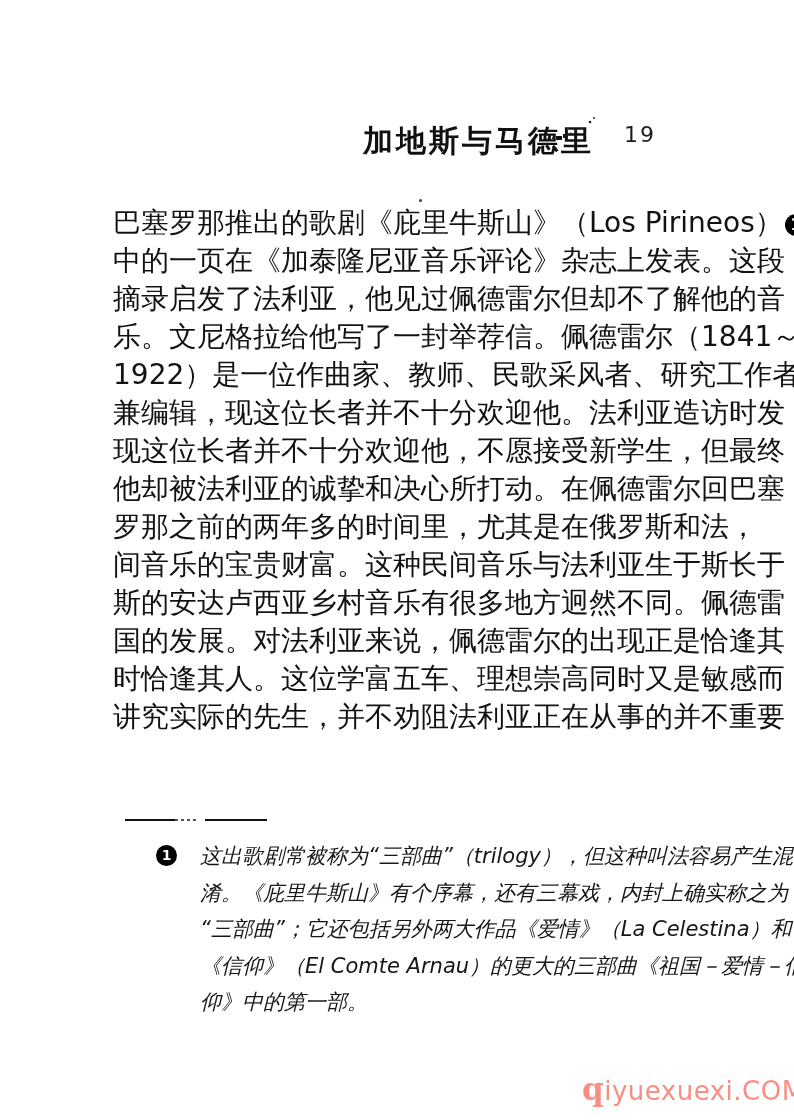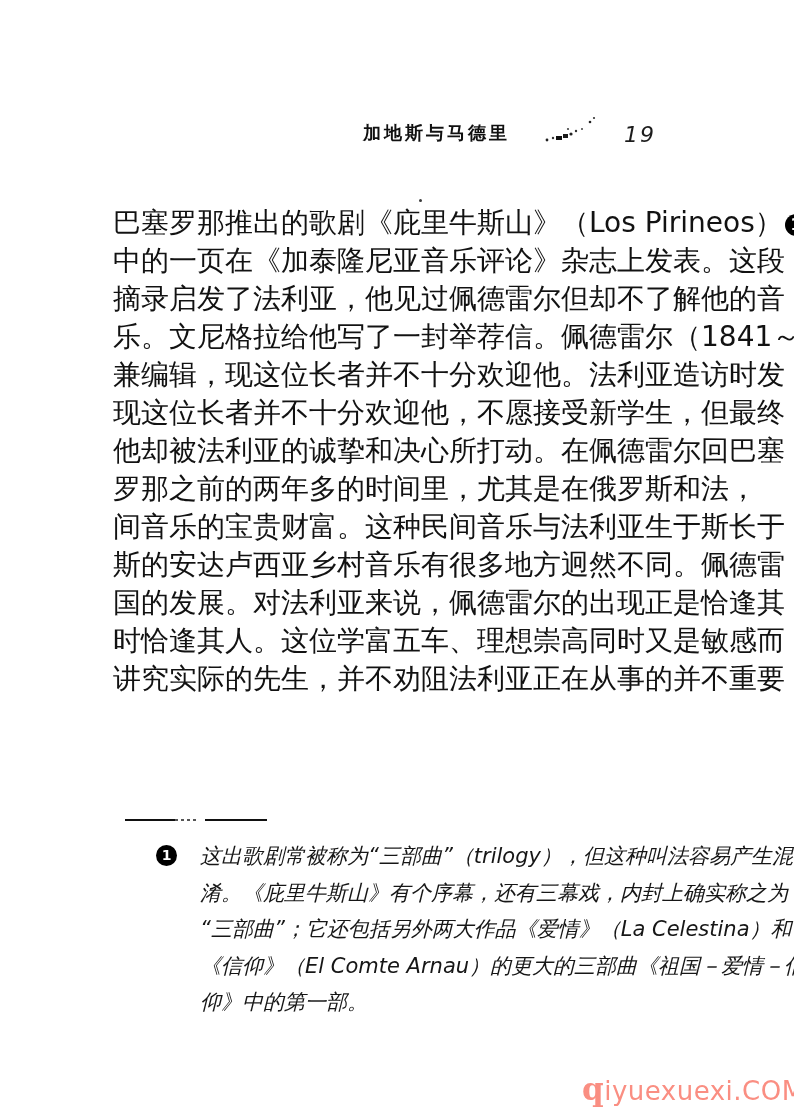--- a/index.html
+++ b/index.html
@@ -12,32 +12,31 @@
     margin: 0 auto;
     overflow: hidden;
     font-family: "DejaVu Sans", sans-serif;
     color: #141414;
   }
 
   
   .running-head-title {
     position: absolute;
     left: 363px; top: 121px;
-    font-size: 18px;
+    font-size: 30px;
     font-weight: bold;
     letter-spacing: 3px;
     color: #101010;
   }
   .page-number {
     position: absolute;
     left: 624px; top: 122px;
     font-size: 22px;
     letter-spacing: 2px;
     color: #1c1c1c;
-    font-style: italic;
   }
   .smudge {
     position: absolute;
     left: 541px; top: 112px;
     width: 60px; height: 40px;
   }
   .stray-dot {
     position: absolute;
     left: 419px; top: 199px;
     width: 3px; height: 3px;
@@ -167,20 +166,21 @@
   <div class="stray-dot"></div>
 
   <div class="body-text">
     <div class="body-line-first">
       <span><span>巴塞罗那推出的歌剧《庇里牛斯山》（Los Pirineos）</span><span class="fn-ref">1</span></span>
 
     </div>
     <div class="body-line">中的一页在《加泰隆尼亚音乐评论》杂志上发表。这段</div>
     <div class="body-line">摘录启发了法利亚，他见过佩德雷尔但却不了解他的音</div>
     <div class="body-line">乐。文尼格拉给他写了一封举荐信。佩德雷尔（1841～</div>
+    <div class="body-line">1922）是一位作曲家、教师、民歌采风者、研究工作者</div>
     <div class="body-line">兼编辑，现这位长者并不十分欢迎他。法利亚造访时发</div>
     <div class="body-line">现这位长者并不十分欢迎他，不愿接受新学生，但最终</div>
     <div class="body-line">他却被法利亚的诚挚和决心所打动。在佩德雷尔回巴塞</div>
     <div class="body-line">罗那之前的两年多的时间里，尤其是在俄罗斯和法，</div>
     <div class="body-line">间音乐的宝贵财富。这种民间音乐与法利亚生于斯长于</div>
     <div class="body-line">斯的安达卢西亚乡村音乐有很多地方迥然不同。佩德雷</div>
     <div class="body-line">国的发展。对法利亚来说，佩德雷尔的出现正是恰逢其</div>
     <div class="body-line">时恰逢其人。这位学富五车、理想崇高同时又是敏感而</div>
     <div class="body-line">讲究实际的先生，并不劝阻法利亚正在从事的并不重要</div>
   </div>

